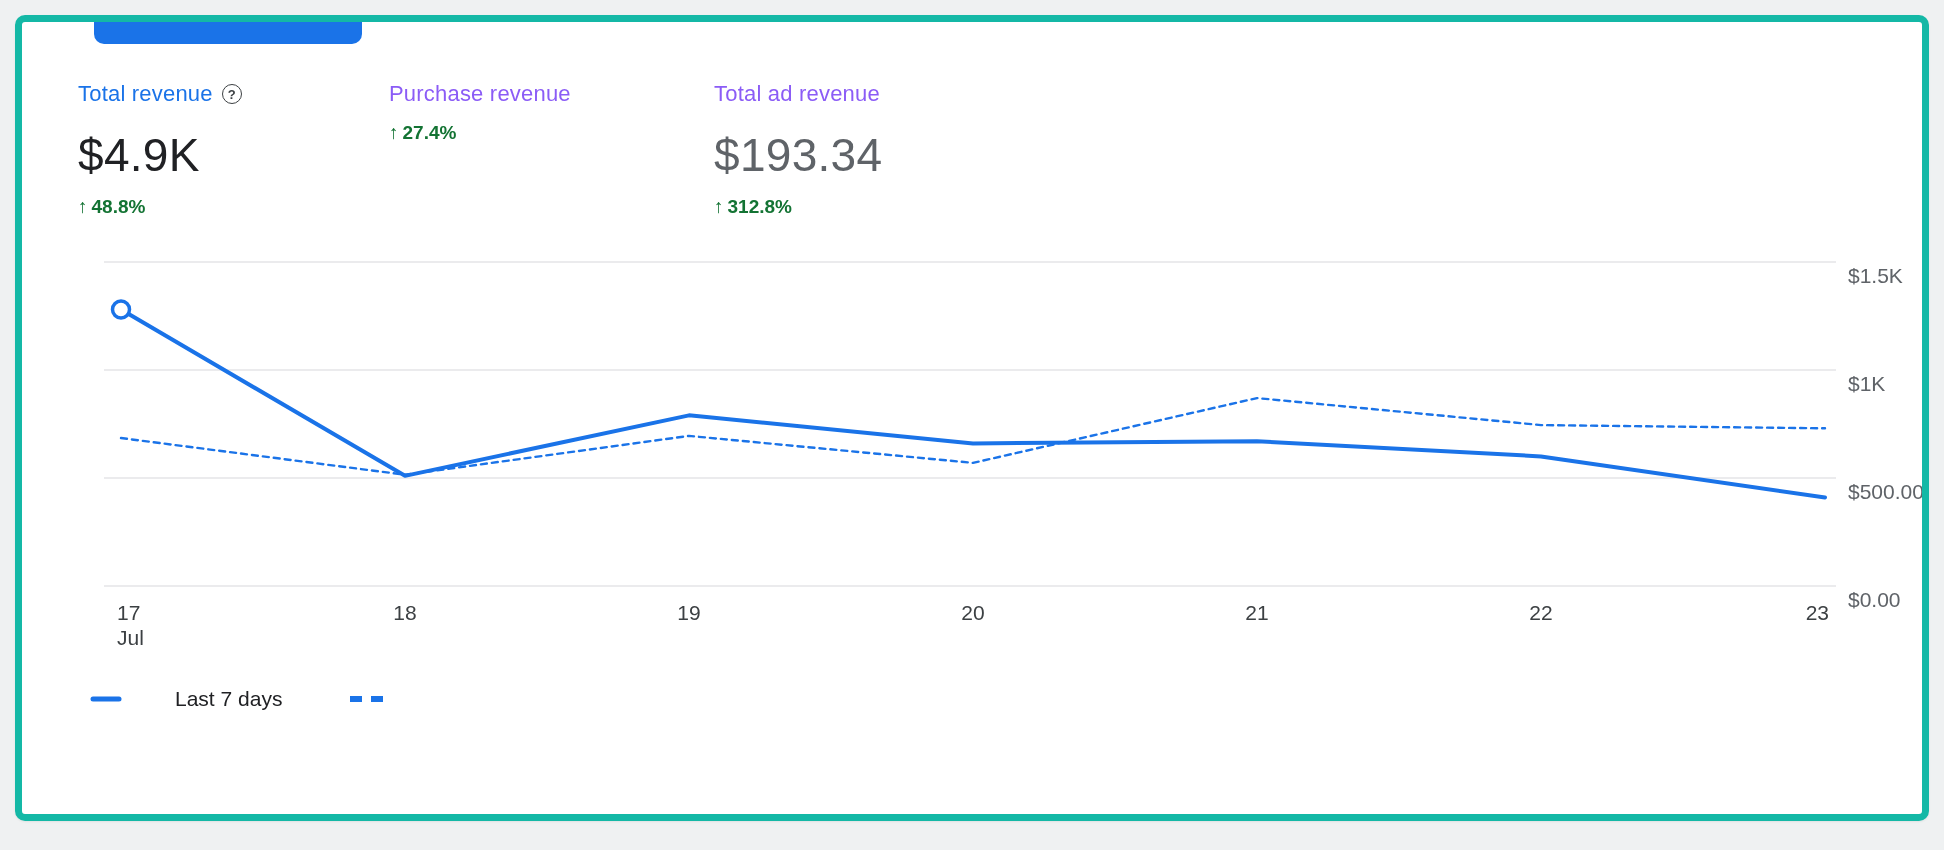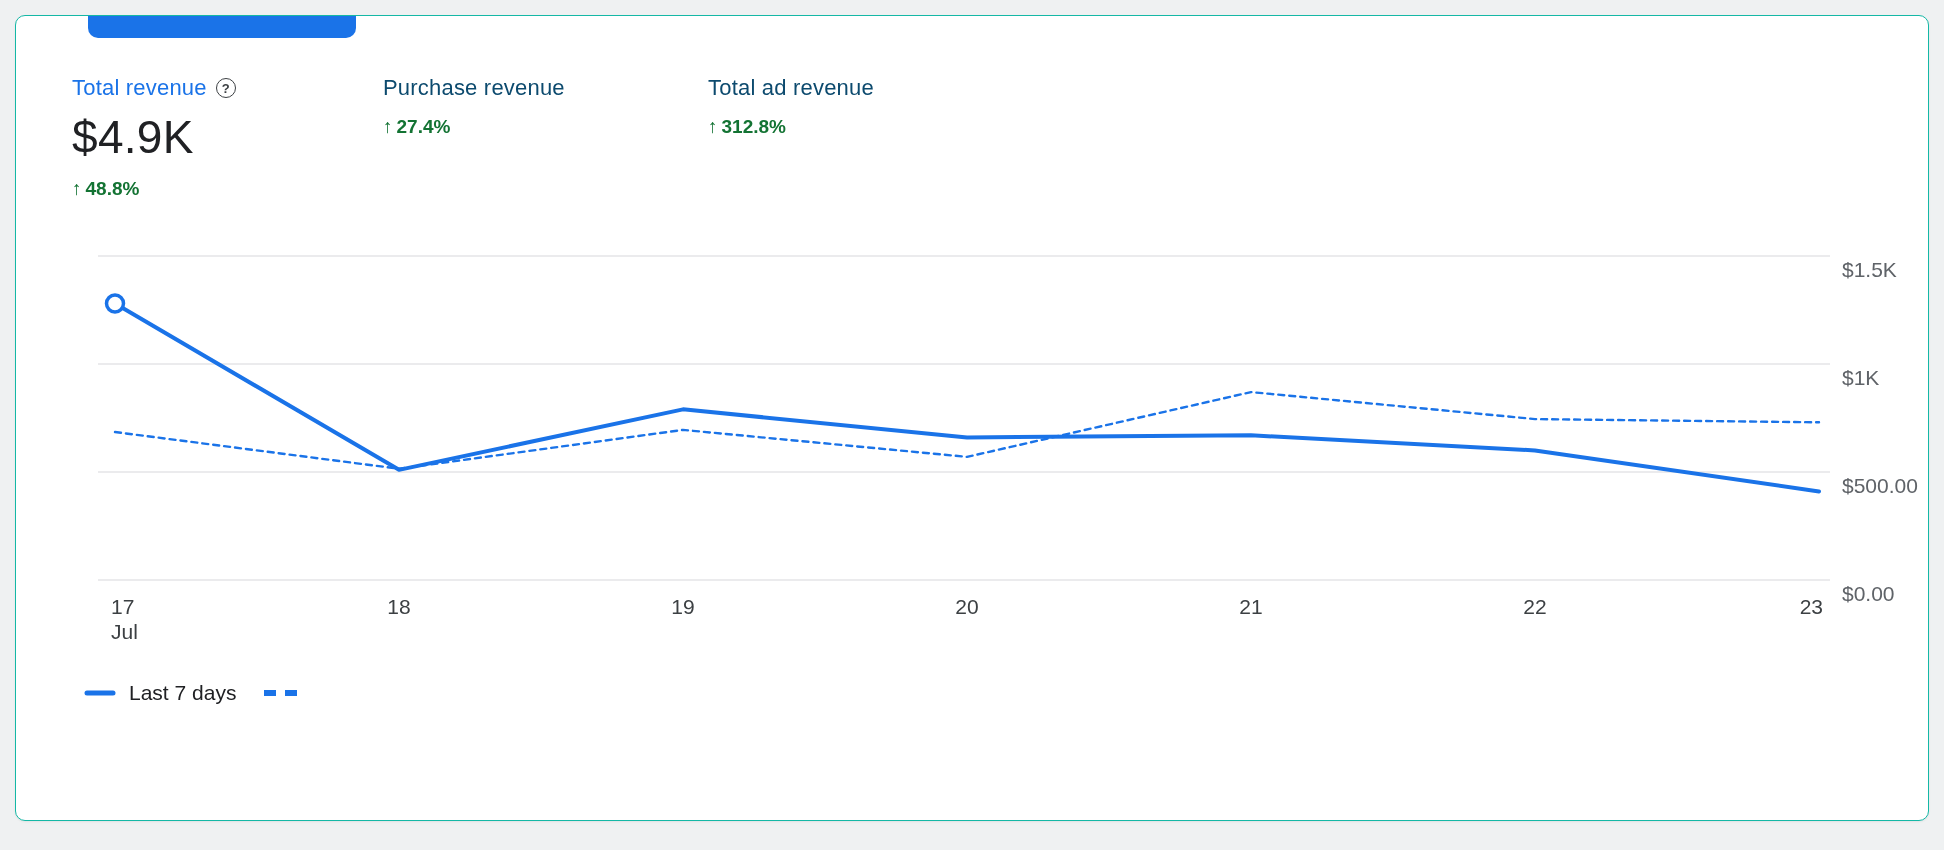--- a/index.html
+++ b/index.html
@@ -8,21 +8,21 @@
     background: #eff1f2;
     font-family: "Liberation Sans", sans-serif;
     position: relative;
     overflow: hidden;
   }
   .card {
     position: absolute;
     left: 15px; top: 15px;
     width: 1914px; height: 806px;
     background: #ffffff;
-    border: 1px solid #14b8a6;
+    border: 7px solid #14b8a6;
     border-radius: 10px;
     box-shadow: 0 1px 2px rgba(60,64,67,.08);
     overflow: hidden;
   }
   .tab-indicator {
     position: absolute;
     left: 72px; top: 0;
     width: 268px; height: 22px;
     background: #1a73e8;
     border-radius: 0 0 10px 10px;
@@ -36,39 +36,39 @@
   .metric-0 { width: 311px; }
   .metric-1 { width: 325px; }
   .metric-label-row {
     display: flex;
     align-items: center;
     gap: 9px;
     height: 28px;
   }
   .metric-label {
     font-size: 22px;
-    color: #0c4a6e;
+    color: #8b5cf6;
     letter-spacing: .2px;
   }
   .metric-label.selected { color: #1a73e8; }
   .help-icon {
     width: 20px; height: 20px;
     border: 1.6px solid #3c4043;
     border-radius: 50%;
     display: inline-flex;
     align-items: center;
     justify-content: center;
     font-size: 13px;
     font-weight: bold;
     color: #3c4043;
     cursor: pointer;
     flex: 0 0 auto;
   }
   .metric-value {
-    margin-top: 8px;
+    margin-top: 20px;
     font-size: 46px;
     line-height: 54px;
     color: #5f6368;
     letter-spacing: .3px;
   }
   .metric-value.primary { color: #202124; }
   .metric-delta {
     margin-top: 14px;
     font-size: 19px;
     line-height: 22px;
@@ -83,20 +83,21 @@
     left: 0; top: 230px;
     width: 1914px; height: 440px; margin-left: 32px;
   }
   svg text { font-family: "Liberation Sans", sans-serif; }
   .legend {
     position: absolute;
     left: 67px; top: 664px;
     height: 26px;
     display: flex;
     align-items: center;
+    gap: 40px;
   }
   .legend-label {
     margin-left: 12px;
     font-size: 21px;
     color: #202124;
   }
   .swatch-dashed { margin-left: 26px; }
 </style>
 </head>
 <body>
@@ -128,20 +129,21 @@
       <div class="metric-delta">
         <span>↑</span>
         <span>27.4%</span>
       </div>
     </div>
 
     <div class="metric metric-2">
       <div class="metric-label-row">
         <span class="metric-label">Total ad revenue</span>
       </div>
+      <div class="metric-value">$193.34</div>
       <div class="metric-delta">
         <span>↑</span>
         <span>312.8%</span>
       </div>
     </div>
 
   </div>
 
   <div class="chart-wrap">
     <svg id="chart-svg" width="1914" height="440">

